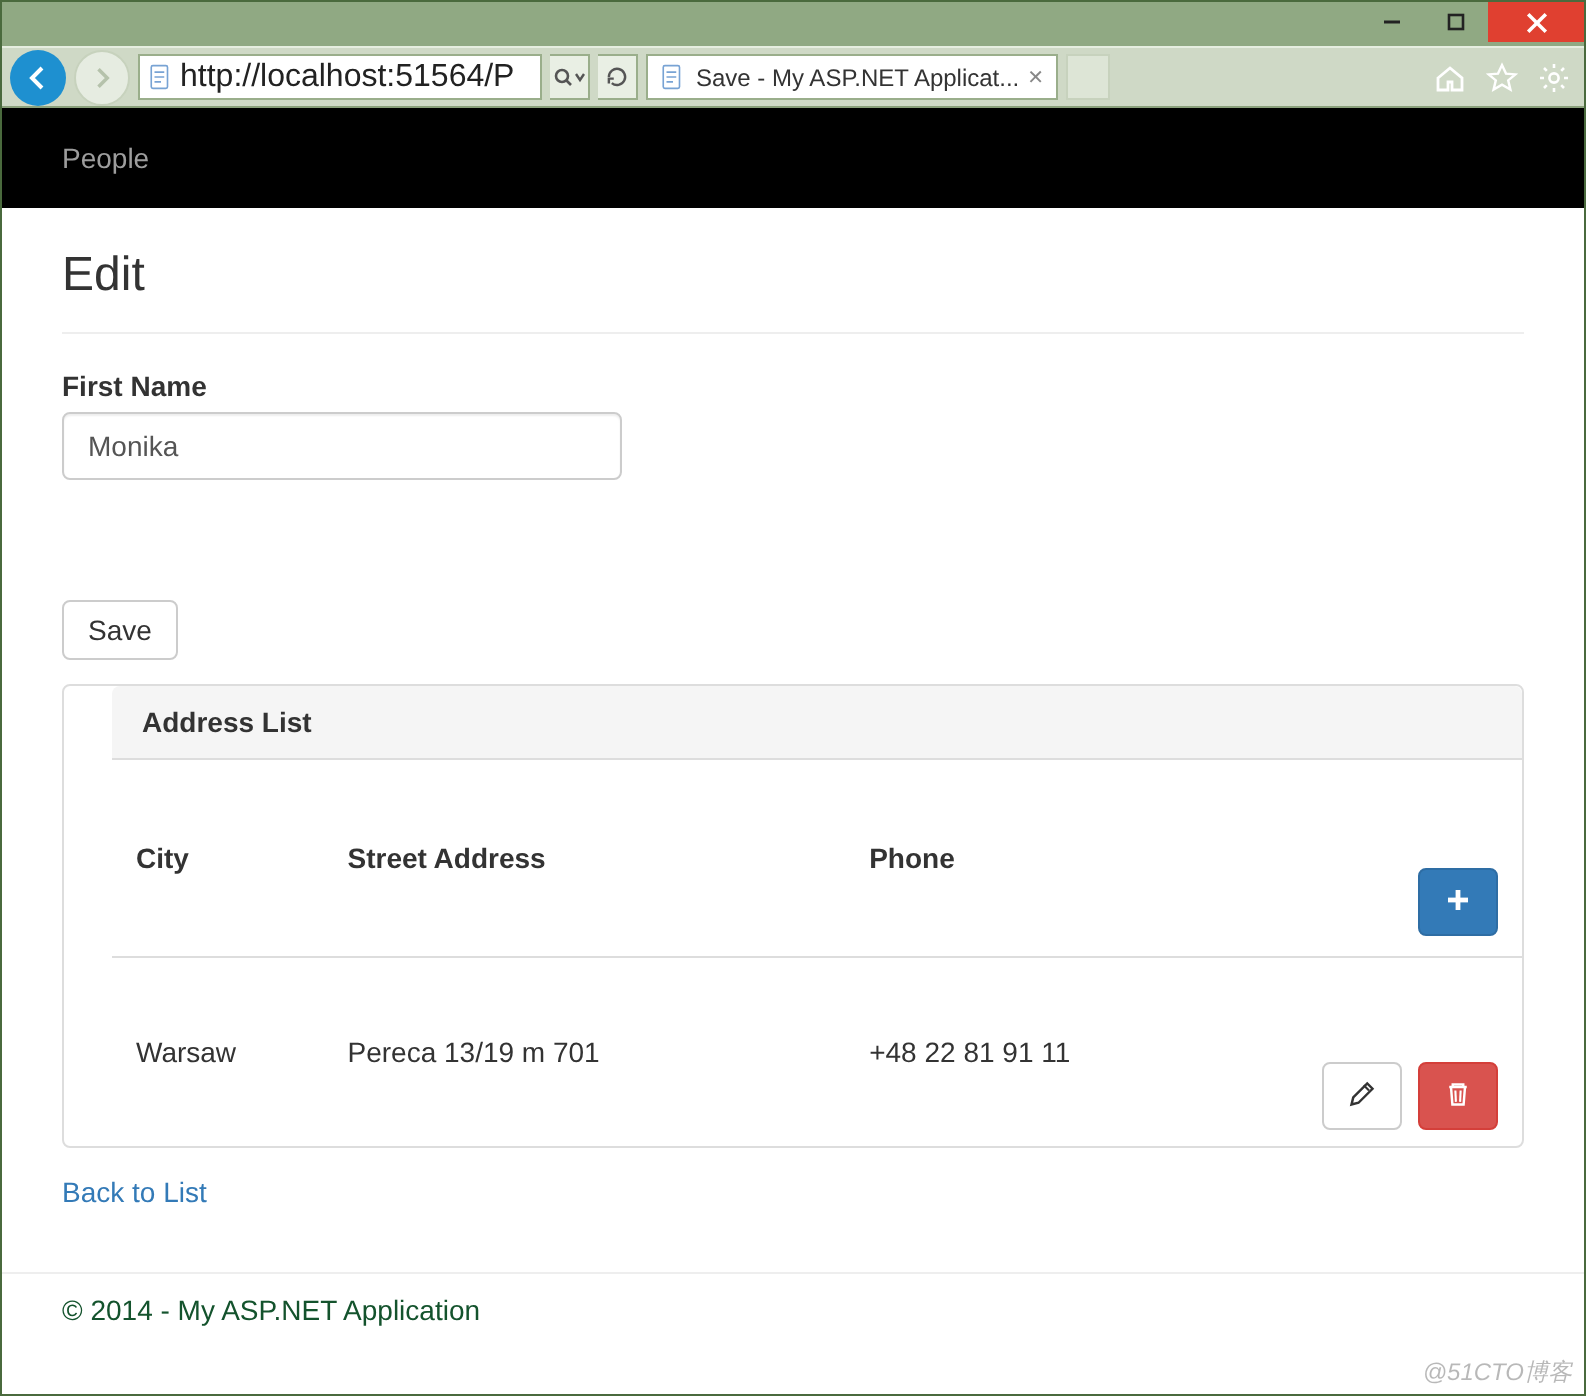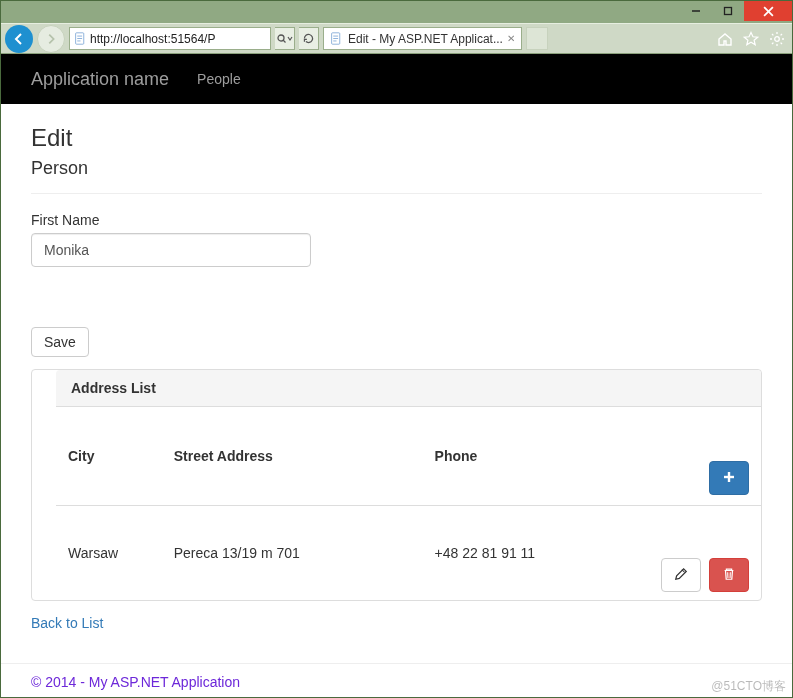--- a/index.html
+++ b/index.html
@@ -53,21 +53,21 @@
   .nav-fwd  { background:#e6ece1; color:#b5c2ab; border:1px solid #c7d2bd; }
   .addr-wrap {
     display:flex; align-items:center;
     background:#fff;
     border:1px solid #9aae8b;
     height:23px; width: 202px;
     padding: 0 2px;
   }
   .addr-icon { width:16px; height:16px; display:flex; align-items:center; justify-content:center; font-size:11px; color:#4a90d9; }
   .addr-input {
-    border:none; outline:none; font-size:12px; flex:1; min-width:0; color:#222;
+    border:none; outline:none; font-size:16px; flex:1; min-width:0; color:#222;
     font-family: inherit;
   }
   .addr-drop, .addr-search, .addr-reload {
     display:flex; align-items:center; justify-content:center;
     height:23px; width:20px;
     border:1px solid #9aae8b; background:#e9efe4;
     font-size:11px; color:#555;
   }
   .addr-reload { border-left:none; }
 
@@ -104,21 +104,21 @@
     gap: 28px;
   }
   .brand { color:#9d9d9d; font-size:18px; }
   .nav-link { color:#9d9d9d; font-size:14px; }
 
   .content { padding: 10px 30px 6px; }
   h1 { font-size:24px; font-weight:500; margin: 10px 0 6px; }
   h4 { font-size:18px; font-weight:500; margin: 0 0 10px; }
   hr { border:none; border-top:1px solid #eee; margin: 14px 0 18px; }
 
-  label { font-weight:400; display:block; margin-bottom:5px; }
+  label { font-weight:700; display:block; margin-bottom:5px; }
   .form-group { margin-bottom:16px; }
   .form-control {
     width: 280px; height:34px;
     border:1px solid #ccc; border-radius:4px;
     padding: 6px 12px;
     font-size:14px; color:#555;
     box-shadow: inset 0 1px 1px rgba(0,0,0,.07);
   }
   .btn {
     display:inline-flex; align-items:center; justify-content:center;
@@ -150,26 +150,27 @@
   .btn-danger  { background:#d9534f; border-color:#d43f3a; color:#fff; }
   .btn-icon { width:40px; height:34px; padding:0; }
   .actions-cell { text-align:right; white-space:nowrap; }
   .actions-cell .btn + .btn { margin-left:4px; }
 
   a.back-link { color:#337ab7; text-decoration:none; display:inline-block; margin-top:14px; }
 
   footer {
     padding: 10px 30px 10px;
     border-top:1px solid #eee; margin-top:26px;
-    color:#6d28d9;
+    color:#14532d;
   }
 
   .watermark {
     position:absolute; right:6px; bottom:2px;
     font-size:12px; color:rgba(0,0,0,0.28);
+    font-style:italic;
     pointer-events:none;
   }
 </style>
 </head>
 <body>
 
 <div class="window">
 
   <div class="titlebar">
     <div class="win-btn">
@@ -224,21 +225,21 @@
         </svg>
     </div>
 
     <div class="tab-box">
       <span class="addr-icon">
         <svg width="13" height="13" viewBox="0 0 16 16">
             <rect x="2" y="1" width="10" height="14" rx="1" fill="#fff" stroke="#78a3d4"></rect>
             <path d="M4 5h6M4 8h6M4 11h4" stroke="#78a3d4" stroke-width="1"></path>
           </svg>
       </span>
-      <span class="tab-title">Edit - My ASP.NET Applicat...</span>
+      <span class="tab-title">Save - My ASP.NET Applicat...</span>
       <span class="tab-close">✕</span>
     </div>
     <div class="tab-blank"></div>
 
     <div class="tb-spacer"></div>
     <div class="chrome-icon">
       <svg width="16" height="16" viewBox="0 0 16 16">
           <path d="M2 8l6-5 6 5v6H9v-4H7v4H2z" fill="none" stroke="#fff" stroke-width="1.4"></path>
         </svg>
     </div>
@@ -250,27 +251,25 @@
     <div class="chrome-icon">
       <svg width="16" height="16" viewBox="0 0 16 16">
           <circle cx="8" cy="8" r="2.3" fill="none" stroke="#fff" stroke-width="1.3"></circle>
           <path d="M8 1v2M8 13v2M1 8h2M13 8h2M3 3l1.4 1.4M11.6 11.6L13 13M13 3l-1.4 1.4M4.4 11.6L3 13" stroke="#fff" stroke-width="1.3"></path>
         </svg>
     </div>
   </div>
 
   <div class="page">
     <div class="navbar">
-      <div class="brand">Application name</div>
       <div class="nav-link">People</div>
     </div>
 
     <div class="content">
       <h1>Edit</h1>
-      <h4>Person</h4>
       <hr>
 
       <div class="form-group">
         <label>First Name</label>
         <input class="form-control" type="text" value="Monika" style="">
       </div>
 
 
       <button class="btn">Save</button>
 

